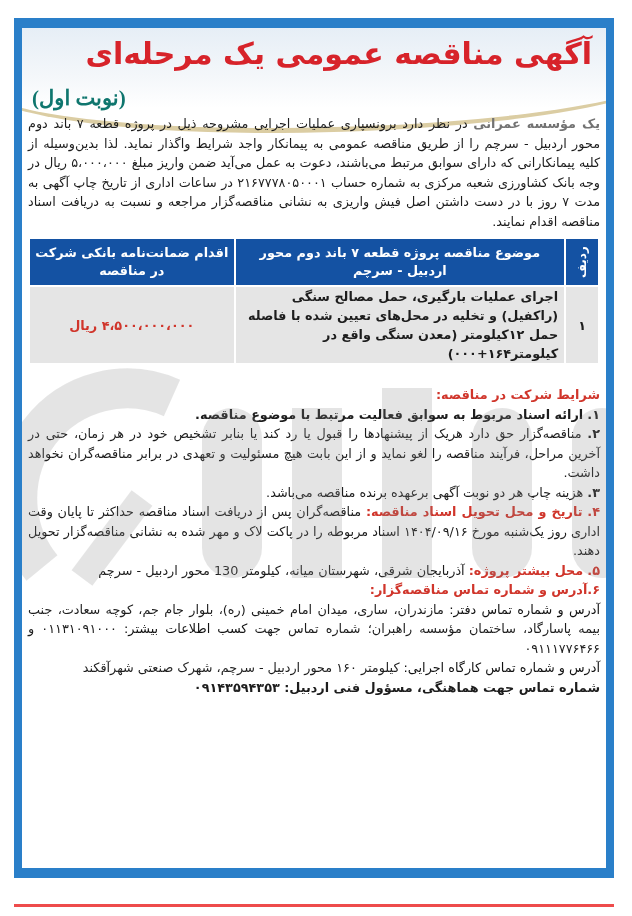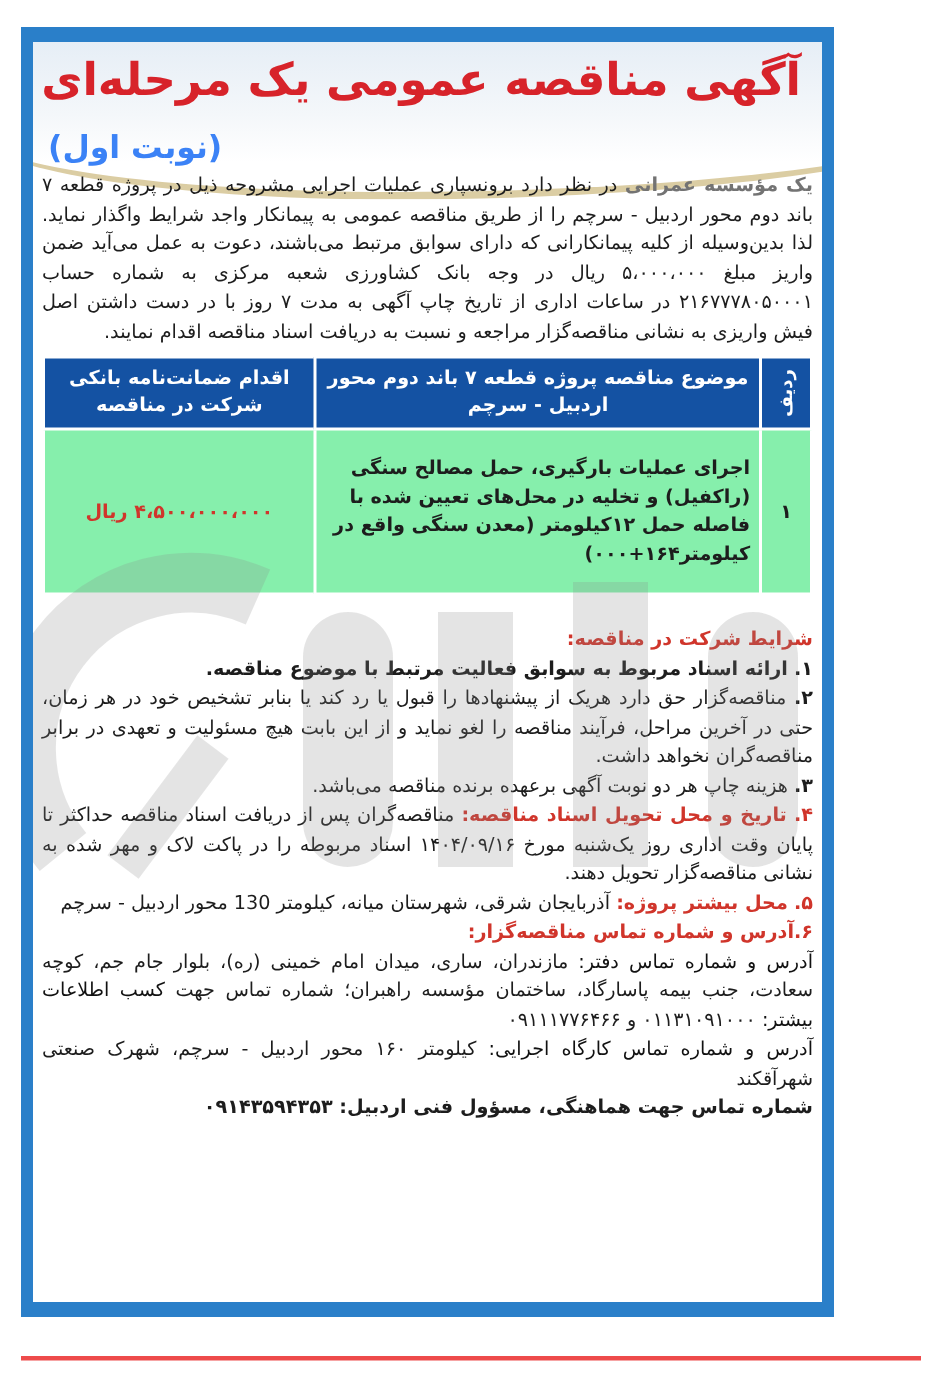--- a/index.html
+++ b/index.html
@@ -1,57 +1,57 @@
 <!DOCTYPE html>
 <html><head>
 <meta charset="utf-8">
 <style>
   html, body { margin:0; padding:0; background:#ffffff; }
   body { width:632px; height:916px; position:relative; overflow:hidden; font-family:"DejaVu Sans", sans-serif; }
   .frame {
-    position:absolute; left:14px; top:18px; width:542px; height:860px;
+    position:absolute; left:14px; top:18px; width:600px; height:860px;
     background:#2a7fc9; box-sizing:border-box; padding:10px 8px 10px 8px;
   }
   .inner {
     position:relative; width:100%; height:100%; background:#ffffff; overflow:hidden;
   }
   .header-band {
     position:absolute; left:0; top:0; width:100%; height:80px;
     background:linear-gradient(180deg,#e6eef6 0%,#f4f7fa 60%,#ffffff 100%);
   }
   .swoosh {
     position:absolute; left:-40px; top:-10px; width:700px; height:110px;
     border-bottom:5px solid #d8c89a; border-radius:0 0 60% 40%; opacity:.9;
   }
   .title {
     position:absolute; right:14px; top:8px; margin:0;
     font-size:30px; font-weight:bold; color:#d7232a; direction:rtl;
     font-family:"DejaVu Sans", sans-serif; letter-spacing:-0.5px;
   }
   .round {
     position:absolute; left:10px; top:58px; margin:0;
-    font-size:21px; font-weight:bold; color:#3b82f6; direction:rtl;
+    font-size:21px; font-weight:bold; color:#0f766e; direction:rtl;font-family:Liberation Serif, serif;
   }
   .body {
     position:absolute; left:6px; right:6px; top:86px; direction:rtl; text-align:justify;
     font-size:12.8px; line-height:19.5px; color:#1d1d1d;
   }
   .body p { margin:0; }
   .org { color:#737373; font-weight:bold; }
   table.tender {
     width:100%; border-collapse:collapse; margin-top:6px; direction:rtl; font-size:12.8px;
   }
   table.tender th {
     background:#1452a3; color:#ffffff; font-weight:bold; line-height:18px;
     border:2px solid #ffffff; padding:5px 4px; text-align:center;
   }
   table.tender th.rowhead { width:22px; padding:0; }
   .vert { display:inline-block; transform:rotate(-90deg); white-space:nowrap; font-size:12px; }
   table.tender td {
-    background:#86efac; border:2px solid #ffffff; padding:16px 6px; line-height:19px; vertical-align:middle;
+    background:#e5e5e5; border:2px solid #ffffff; padding:0 6px; line-height:19px; vertical-align:middle;
   }
   td.idx { text-align:center; font-weight:bold; }
   td.subject { text-align:right; font-weight:bold; padding-right:10px; }
   td.amount { text-align:center; color:#d0352b; font-weight:bold; }
   .section-title { color:#d0352b; font-weight:bold; }
   .bold { font-weight:bold; }
   .label-red { color:#d0352b; font-weight:bold; }
   .label-dark { font-weight:normal; color:#111; }
   .watermark {
     position:absolute; left:0; top:340px; width:632px; height:250px; pointer-events:none;

